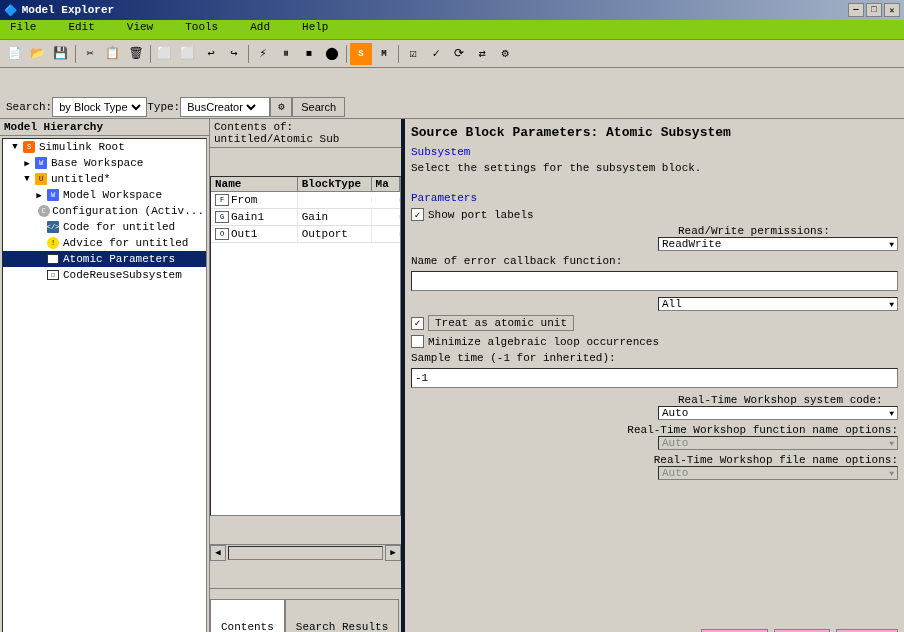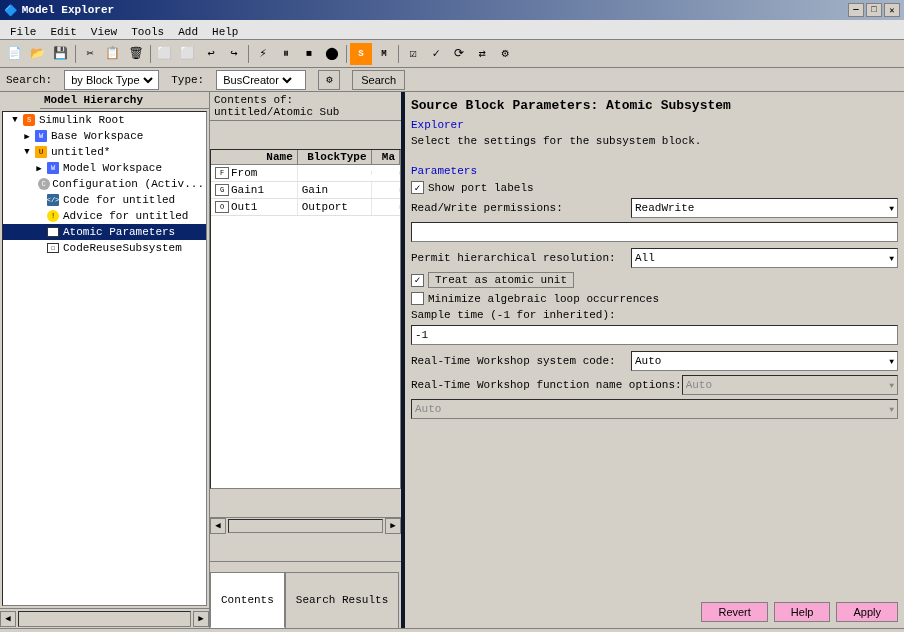--- a/index.html
+++ b/index.html
@@ -20,41 +20,41 @@
     .title-bar-left { display: flex; align-items: center; gap: 4px; }
     .title-bar-buttons { display: flex; gap: 2px; }
     .title-btn {
       width: 16px; height: 14px; background: #d4d0c8; border: 1px solid #808080;
       display: flex; align-items: center; justify-content: center; font-size: 9px;
       cursor: pointer; color: black;
     }
 
     
     .menu-bar {
-      background: #e5e5e5; height: 20px; display: flex; align-items: flex-end;
-      border-bottom: 1px solid #808080; padding: 0 4px; gap: 2px;
+      background: #84cc16; height: 20px; display: flex; align-items: flex-start;
+      border-bottom: 1px solid #808080; padding: 0 4px; gap: 20px;
     }
     .menu-item { padding: 1px 6px; font-size: 11px; cursor: pointer; }
 
     
     .toolbar {
       background: #d4d0c8; height: 28px; display: flex; align-items: center;
       border-bottom: 1px solid #808080; padding: 2px 4px; gap: 1px;
     }
     .tool-btn {
       width: 22px; height: 22px; background: #d4d0c8;
       border: 1px solid transparent; display: flex; align-items: center;
       justify-content: center; font-size: 12px; cursor: pointer;
     }
     .tool-sep { width: 1px; height: 18px; background: #808080; margin: 0 2px; }
 
     
     .search-bar {
       background: #d4d0c8; height: 24px; display: flex; align-items: center;
-      border-bottom: 1px solid #808080; padding: 2px 6px; gap: 12px; font-size: 11px;
+      border-bottom: 1px solid #808080; padding: 2px 6px; gap: 0; font-size: 11px; margin-top: 27px;
     }
     .search-label { font-size: 11px; }
     .search-combo {
       height: 20px; font-size: 11px; background: white; border: 1px solid #7f7f7f;
       padding: 0 2px; display: flex; align-items: center; gap: 2px;
     }
     .search-combo select { border: none; background: transparent; font-size: 11px; outline: none; }
     .search-btn {
       height: 20px; padding: 0 8px; background: #d4d0c8; border: 1px solid #808080;
       font-size: 11px; cursor: pointer;
@@ -67,21 +67,20 @@
     }
 
     
     .left-panel {
       width: 210px; min-width: 210px; background: #d4d0c8;
       border-right: 1px solid #808080; display: flex; flex-direction: column;
     }
     .panel-title {
       background: #d4d0c8; padding: 2px 4px; font-size: 11px; font-weight: bold;
       border-bottom: 1px solid #808080;
-      margin-left: 40px;
     }
     .tree-area {
       flex: 1; overflow-y: auto; background: white; border: 1px inset #808080;
       margin: 2px;
     }
     .tree-item {
       display: flex; align-items: center; padding: 1px 2px; cursor: pointer;
       white-space: nowrap; font-size: 11px;
     }
     .tree-item.selected { background: #0a246a; color: white; }
@@ -107,21 +106,21 @@
     }
     .contents-title {
       background: #d4d0c8; padding: 2px 4px; font-size: 11px;
       border-bottom: 1px solid #808080;
     }
     .contents-table { flex: 1; background: white; border: 1px inset #808080; margin: 0; overflow: auto; }
     .table-header {
       display: flex; background: #d4d0c8; border-bottom: 1px solid #808080;
       position: sticky; top: 0;
     }
-    .th { padding: 1px 4px; font-size: 11px; font-weight: bold; border-right: 1px solid #808080; flex: 1; text-align: right; }
+    .th { padding: 1px 4px; font-size: 11px; font-weight: bold; border-right: 1px solid #808080; flex: 1; }
     .table-row { display: flex; border-bottom: 1px solid #e0e0e0; align-items: center; }
     .td { padding: 2px 4px; font-size: 11px; border-right: 1px solid #e8e8e8; flex: 1; display: flex; align-items: center; gap: 2px; }
     .block-icon-sm { width: 14px; height: 12px; border: 1px solid #666; background: white; display: inline-flex; align-items: center; justify-content: center; font-size: 7px; }
     .mid-tabs { display: flex; border-top: 1px solid #808080; background: #d4d0c8; }
     .mid-tab {
       padding: 21px 10px; font-size: 11px; background: #d4d0c8; border: 1px solid #808080;
       border-bottom: none; cursor: pointer; margin-top: 10px;
     }
     .mid-tab.active { background: white; border-bottom: 1px solid white; }
     .mid-scroll { height: 16px; background: #d4d0c8; border-top: 1px solid #808080; display: flex; align-items: center; }
@@ -133,21 +132,21 @@
       flex: 1; background: #d4d0c8; display: flex; flex-direction: column; padding: 6px;
     }
     .block-params-title { font-size: 13px; font-weight: bold; margin-bottom: 4px; }
     .section-header { color: #0000cc; font-size: 11px; margin-bottom: 4px; margin-top: 2px; }
     .section-desc { font-size: 11px; margin-bottom: 16px; }
     .param-label { min-width: 220px; }
     .param-check { display: flex; align-items: center; gap: 4px; margin-bottom: 4px; }
     .checkbox { width: 13px; height: 13px; border: 1px solid #666; background: white; display: flex; align-items: center; justify-content: center; font-size: 10px; }
     .checkbox.checked::after { content: '✓'; }
     .param-input { flex: 1; height: 20px; background: white; border: 1px inset #808080; padding: 1px 3px; font-size: 11px; font-family: 'Courier New', monospace; }
-    .param-select-row { display: flex; align-items: center; margin-bottom: 4px; font-size: 11px; }
+    .param-select-row { display: flex; align-items: flex-end; margin-bottom: 4px; font-size: 11px; flex-direction: column; }
     .param-select { flex: 1; height: 20px; background: white; border: 1px inset #808080; font-size: 11px; display: flex; align-items: center; justify-content: space-between; padding: 0 3px; }
     .select-arrow { font-size: 8px; }
     .btn-row { display: flex; gap: 6px; justify-content: flex-end; margin-top: 8px; }
     .action-btn {
       padding: 3px 16px; background: #f9a8d4; border: 1px solid #808080;
       font-size: 11px; cursor: pointer;
     }
 
     
     .param-select.disabled { background: #d4d0c8; color: #888; }
@@ -371,44 +370,44 @@
     </div>
     <div class="mid-tabs">
       <div class="mid-tab active">Contents</div>
       <div class="mid-tab">Search Results</div>
     </div>
   </div>
 
   <div class="right-panel">
     <div class="block-params-title">Source Block Parameters: Atomic Subsystem</div>
 
-    <div class="section-header">Explorer</div>
+    <div class="section-header">Subsystem</div>
     <div class="section-desc">Select the settings for the subsystem block.</div>
 
     <div class="section-header">Parameters</div>
 
     <div class="param-check">
       <div class="checkbox checked"></div>
       <span>Show port labels</span>
     </div>
 
     <div class="param-select-row">
       <span class="param-label">Read/Write permissions:</span>
       <div class="param-select" style="width:240px;">
         <span>ReadWrite</span>
         <span class="select-arrow">▼</span>
       </div>
     </div>
 
+    <div style="margin-bottom:4px; font-size:11px;">Name of error callback function:</div>
     <div style="margin-bottom:6px;">
       <input type="text" class="param-input" style="width: 100%;" value="">
     </div>
 
     <div class="param-select-row">
-      <span class="param-label">Permit hierarchical resolution:</span>
       <div class="param-select" style="width:240px;">
         <span>All</span>
         <span class="select-arrow">▼</span>
       </div>
     </div>
 
     <div class="param-check">
       <div class="checkbox checked"></div>
       <span class="treat-btn">Treat as atomic unit</span>
     </div>
@@ -433,20 +432,21 @@
 
     <div class="param-select-row">
       <span class="param-label">Real-Time Workshop function name options:</span>
       <div class="param-select disabled" style="width:240px;">
         <span>Auto</span>
         <span class="select-arrow">▼</span>
       </div>
     </div>
 
     <div class="param-select-row">
+      <span class="param-label">Real-Time Workshop file name options:</span>
       <div class="param-select disabled" style="width:240px;">
         <span>Auto</span>
         <span class="select-arrow">▼</span>
       </div>
     </div>
 
     <div style="flex:1;"></div>
 
     <div class="btn-row">
       <button class="action-btn">Revert</button>

